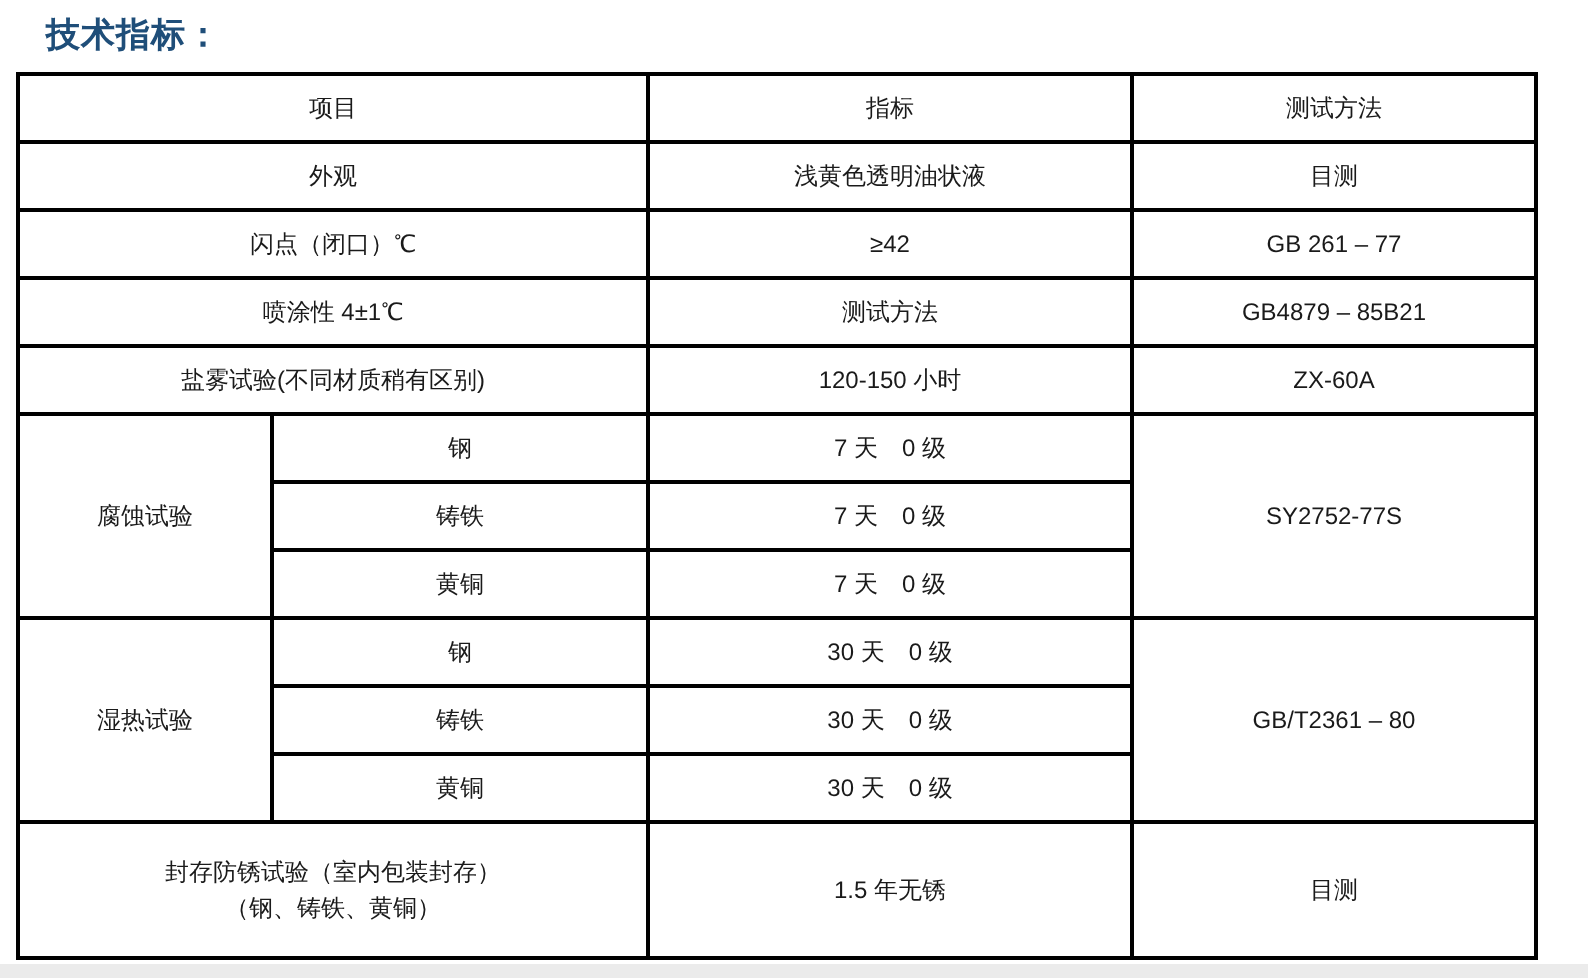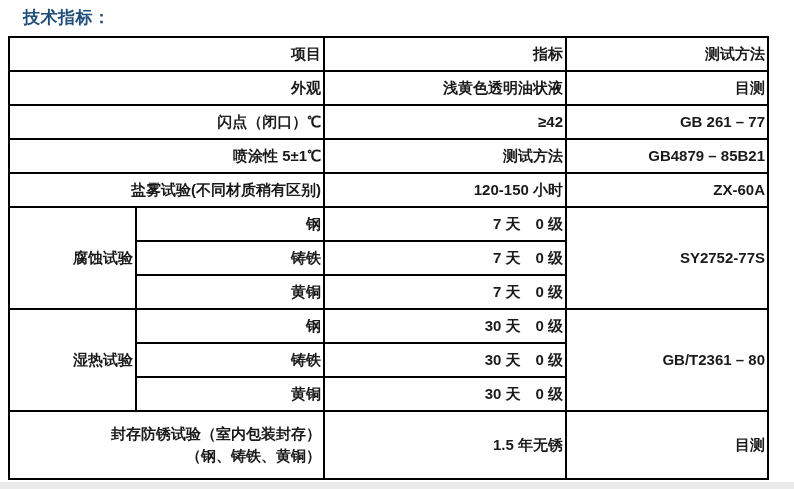--- a/index.html
+++ b/index.html
@@ -29,24 +29,24 @@
     width: 759px;
     border-collapse: collapse;
     table-layout: fixed;
   }
   .spec-table col.c1 { width: 127px; }
   .spec-table col.c2 { width: 188px; }
   .spec-table col.c3 { width: 242px; }
   .spec-table col.c4 { width: 202px; }
   .spec-table th, .spec-table td {
     border: 2px solid #000000;
-    text-align: right;
+    text-align: center;
     vertical-align: middle;
-    font-size: 15px;
-    font-weight: bold;
+    font-size: 12px;
+    font-weight: normal;
     padding: 0 2px;
     height: 32px;
     line-height: 1.25;
   }
   .spec-table tr.tall td { height: 66px; }
   .spec-table td .two-line div { margin: 3px 0; }
   .bottom-strip {
     position: absolute;
     left: 0;
     bottom: 0;
@@ -80,21 +80,21 @@
       <td>目测</td>
     </tr>
 
     <tr>
       <td colspan="2">闪点（闭口）℃</td>
       <td>≥42</td>
       <td>GB 261 – 77</td>
     </tr>
 
     <tr>
-      <td colspan="2">喷涂性 5±1℃</td>
+      <td colspan="2">喷涂性 4±1℃</td>
       <td>测试方法</td>
       <td>GB4879 – 85B21</td>
     </tr>
 
     <tr>
       <td colspan="2">盐雾试验(不同材质稍有区别)</td>
       <td>120-150 小时</td>
       <td>ZX-60A</td>
     </tr>
 

